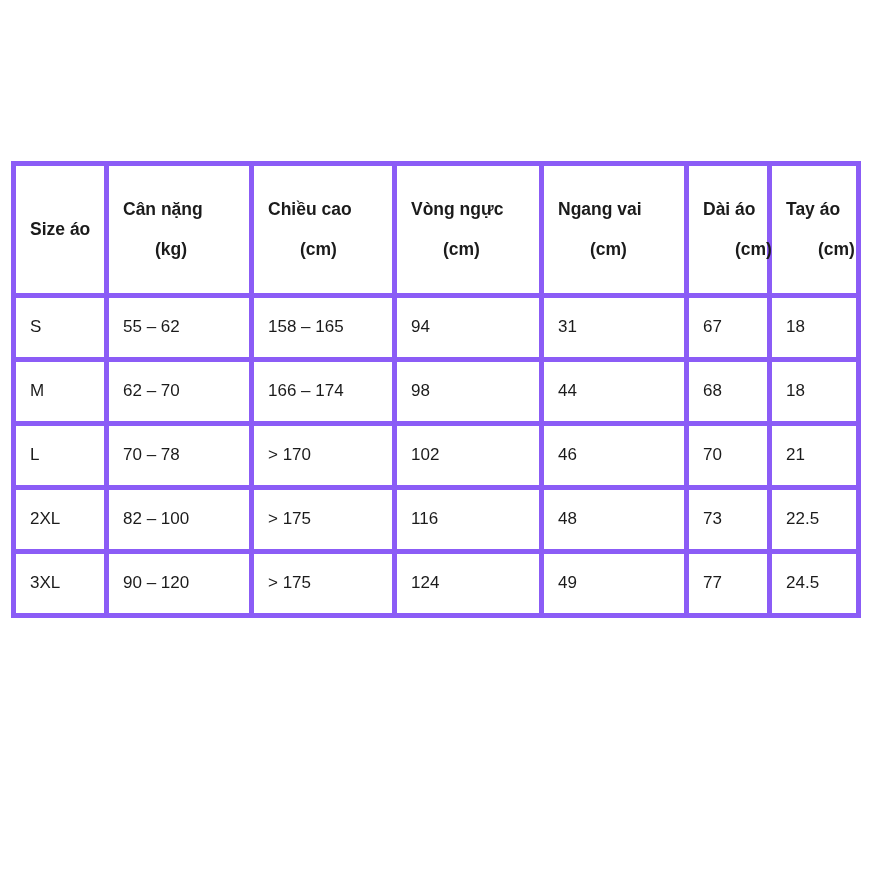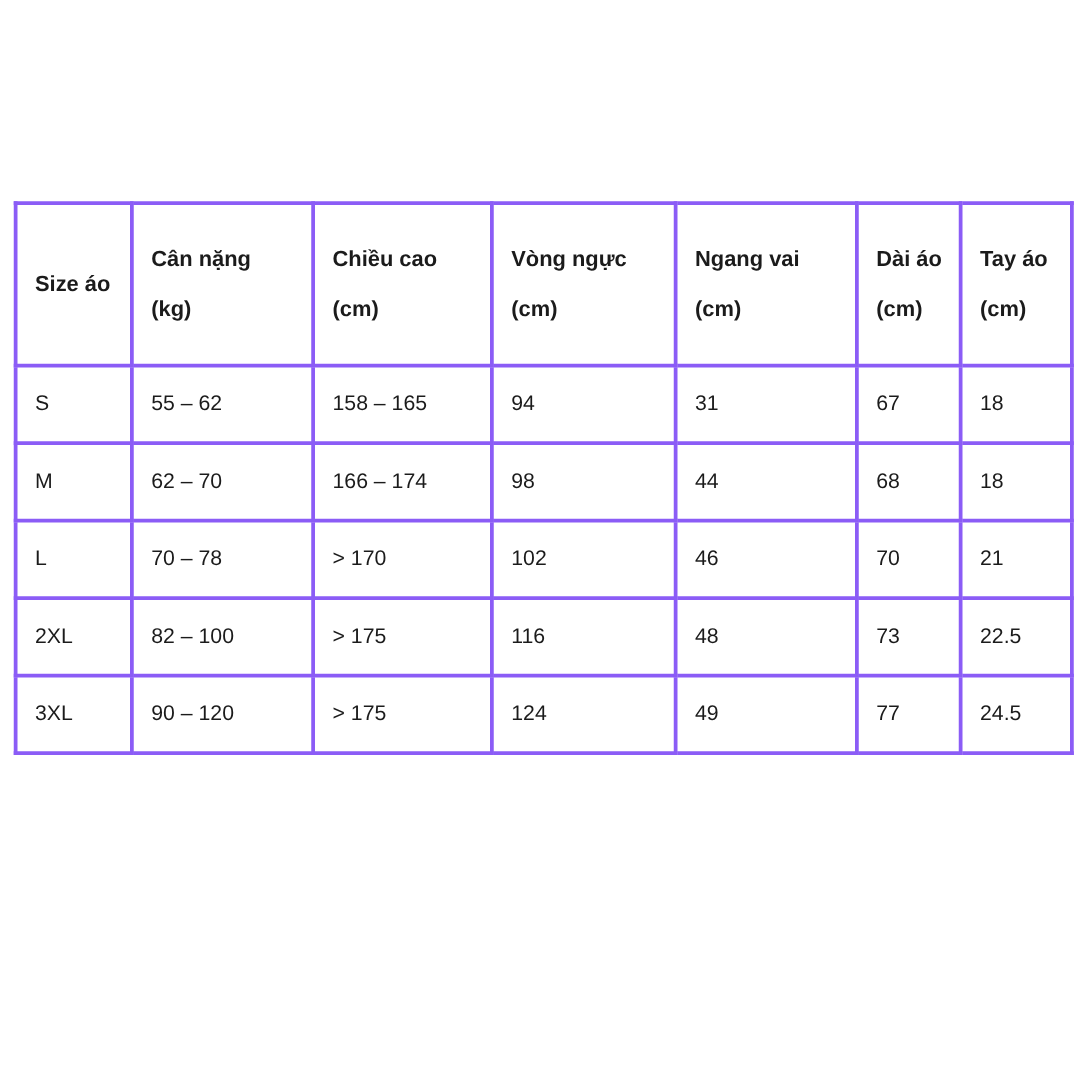--- a/index.html
+++ b/index.html
@@ -35,37 +35,37 @@
   table.size-table col.c0 { width: 93px; }
   table.size-table col.c1 { width: 145px; }
   table.size-table col.c2 { width: 143px; }
   table.size-table col.c3 { width: 147px; }
   table.size-table col.c4 { width: 145px; }
   table.size-table col.c5 { width: 83px; }
   table.size-table col.c6 { width: 89px; }
 
   table.size-table th,
   table.size-table td {
-    border: 3px solid #8b5cf6;
+    border: 5px solid #8b5cf6;
     text-align: left;
     vertical-align: middle;
     padding: 0 0 0 14px;
     font-size: 17px;
     line-height: 1.55;
     color: #1b1b1b;
     font-weight: normal;
   }
   table.size-table thead th {
     height: 127px;
     font-weight: bold;
     font-size: 17.5px;
     vertical-align: middle;
   }
   table.size-table thead th .l1 { display: block; }
-  table.size-table thead th .l2 { display: block; margin-top: 12px; }
+  table.size-table thead th .l2 { display: block; margin-top: 12px; margin-left: 32px; }
   table.size-table tbody td {
     height: 59px;
   }
   .hdr-firstcol .l1 { display: block; }
 </style>
 </head>
 <body>
 
 <div class="page">
   <div class="table-wrap">

